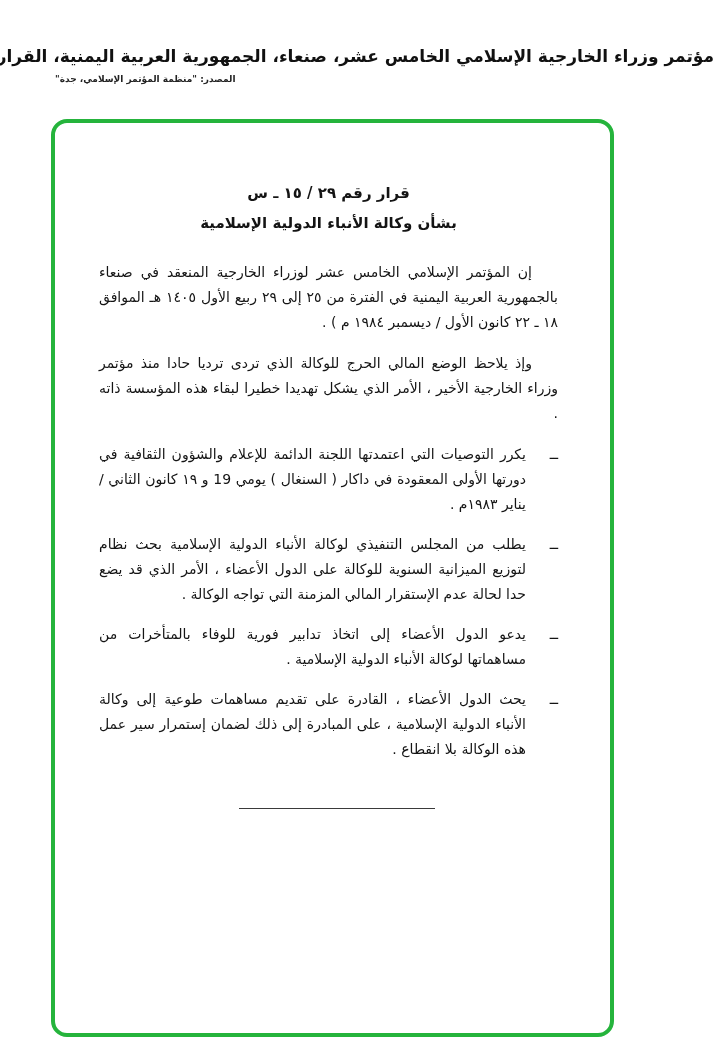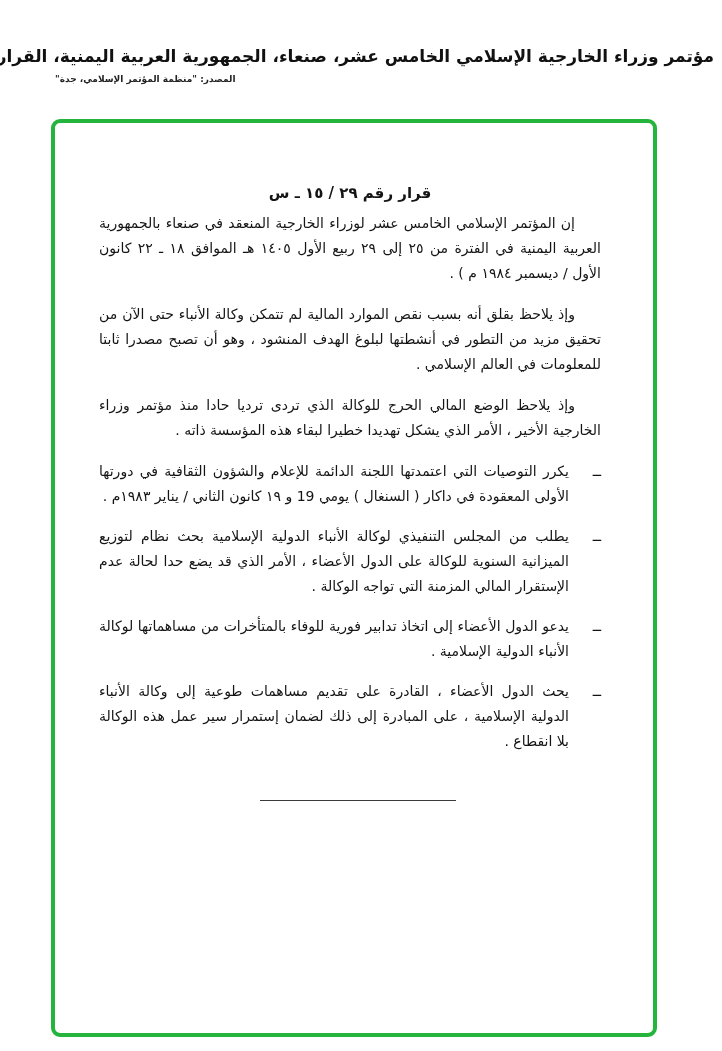--- a/index.html
+++ b/index.html
@@ -32,24 +32,24 @@
     text-align:left;
     padding-left:47px;
     margin-top:8px;
     font-size:9px;
     font-weight:bold;
     color:#222;
   }
   .scan-frame{
     position:absolute;
     left:51px;top:119px;
-    width:606px;height:918px;
+    width:563px;height:918px;
     box-sizing:border-box;
     border:4px solid var(--frame-green);
-    border-radius:9px;
+    border-radius:16px;
     background:#ffffff;
   }
   .doc{
     direction:rtl;
     padding:58px 52px 0 44px;
     font-size:14px;
     line-height:25px;
     text-align:justify;
     color:var(--ink);
   }
@@ -92,23 +92,23 @@
 
 <div class="header">
   <div class="header-line1">مؤتمر وزراء الخارجية الإسلامي الخامس عشر، صنعاء، الجمهورية العربية اليمنية، القرارات السياسية، القرار الرقم ١٥/٢٩-س</div>
   <div class="header-line2">المصدر: "منظمة المؤتمر الإسلامي، جدة"</div>
 </div>
 
 <div class="scan-frame">
   <div class="doc">
 
     <h1>قرار رقم ٢٩ / ١٥ ـ س</h1>
+    <h2>بشأن وكالة الأنباء الدولية الإسلامية</h2>
 
     <p>إن المؤتمر الإسلامي الخامس عشر لوزراء الخارجية المنعقد في صنعاء بالجمهورية العربية اليمنية في الفترة من ٢٥ إلى ٢٩ ربيع الأول ١٤٠٥ هـ الموافق ١٨ ـ ٢٢ كانون الأول / ديسمبر ١٩٨٤ م ) .</p>
-    <p>وإذ يلاحظ بقلق أنه بسبب نقص الموارد المالية لم تتمكن وكالة الأنباء حتى الآن من تحقيق مزيد من التطور في أنشطتها لبلوغ الهدف المنشود ، وهو أن تصبح مصدرا ثابتا للمعلومات في العالم الإسلامي .</p>
     <p>وإذ يلاحظ الوضع المالي الحرج للوكالة الذي تردى ترديا حادا منذ مؤتمر وزراء الخارجية الأخير ، الأمر الذي يشكل تهديدا خطيرا لبقاء هذه المؤسسة ذاته .</p>
 
     <div class="bullet">
       <span class="dash">ــ</span>
       <span class="bullet-text">يكرر التوصيات التي اعتمدتها اللجنة الدائمة للإعلام والشؤون الثقافية في دورتها الأولى المعقودة في داكار ( السنغال ) يومي 19 و ١٩ كانون الثاني / يناير ١٩٨٣م .</span>
     </div>
     <div class="bullet">
       <span class="dash">ــ</span>
       <span class="bullet-text">يطلب من المجلس التنفيذي لوكالة الأنباء الدولية الإسلامية بحث نظام لتوزيع الميزانية السنوية للوكالة على الدول الأعضاء ، الأمر الذي قد يضع حدا لحالة عدم الإستقرار المالي المزمنة التي تواجه الوكالة .</span>
     </div>

